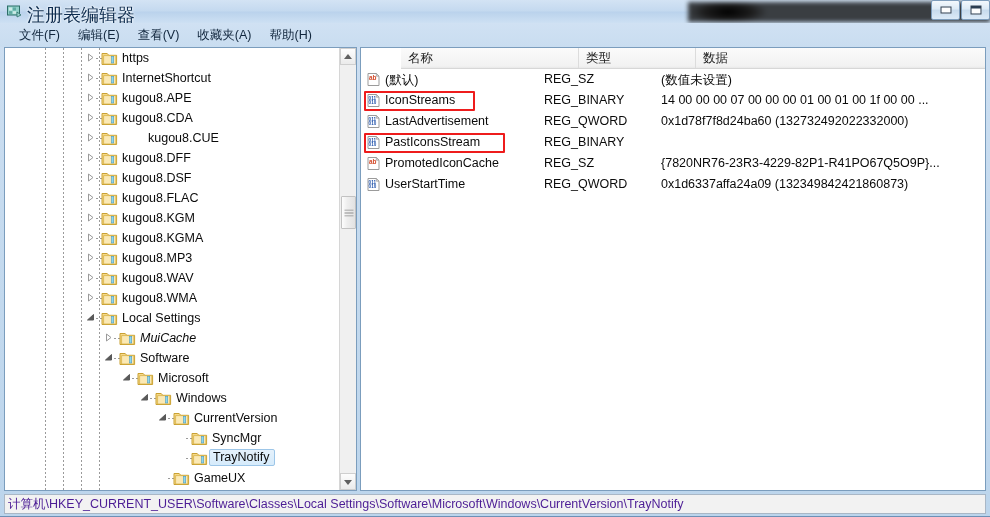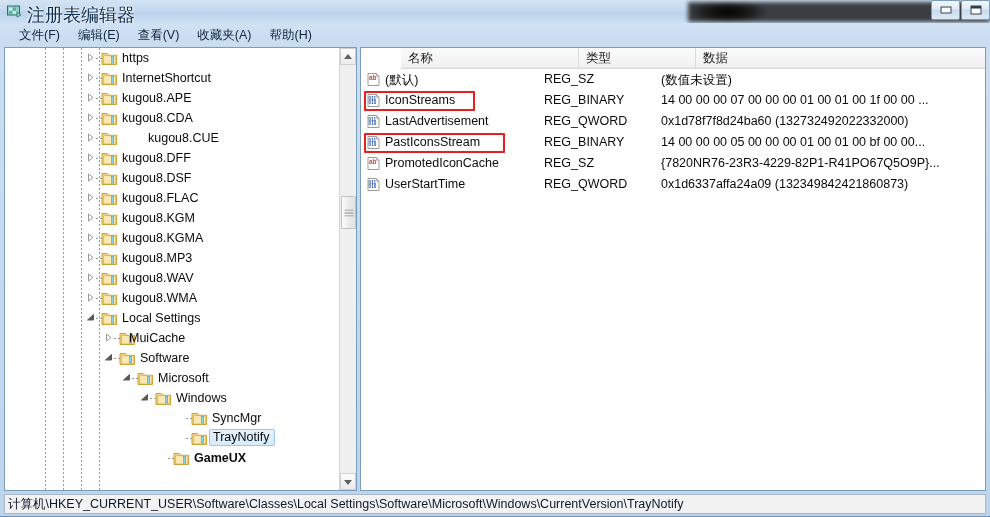--- a/index.html
+++ b/index.html
@@ -165,21 +165,21 @@
   .hilite {
     position: absolute; border: 2px solid #ee1c1c; border-radius: 1px;
     pointer-events: none;
   }
 
   
   .statusbar {
     position: absolute; left: 4px; top: 494px; width: 982px; height: 20px;
     background: #f2f2f2;
     border: 1px solid #a9b7c6;
-    font-size: 12.5px; color: #0f172a;
+    font-size: 12.5px; color: #4c1d95;
     line-height: 18px; padding-left: 3px; white-space: nowrap; overflow: hidden;
   }
 </style>
 </head>
 <body>
 
 <div id="app">
 
   <div class="titlebar">
     <span class="title-icon">
@@ -396,21 +396,21 @@
           <div class="tnode">
             <span class="twisty" style="left: 98px; top: 4px;"><svg width="11" height="11" viewBox="0 0 11 11">
                 <path d="M3.5 2 L8 5.5 L3.5 9 Z" fill="none" stroke="#9a9a9a" stroke-width="1"></path>
               </svg></span>
             <span class="hline" style="left: 109px; top: 10px; width: 6px;"></span>
             <span class="folder" style="left: 114px; top: 3px;"><svg width="17" height="15" viewBox="0 0 17 15">
                 <path d="M1 2.5 h5.2 l1.6 1.8 H15.6 v9.2 H1 Z" fill="#f6d98a" stroke="#c9a133" stroke-width="1"></path>
                 <path d="M2.6 4.6 h12.2 v8.4 H2.6 Z" fill="#fbe9b4" stroke="#d3ad3d" stroke-width="0.7"></path>
                 <rect x="10.6" y="5.4" width="2.1" height="6.6" fill="#8fd6ef" stroke="#4a9cc0" stroke-width="0.6"></rect>
               </svg></span>
-            <span class="tlabel" style="left: 124px;">MuiCache</span>
+            <span class="tlabel" style="left: 135px; font-style: italic;">MuiCache</span>
           </div>
           <div class="tnode">
             <span class="twisty" style="left: 98px; top: 4px;"><svg width="11" height="11" viewBox="0 0 11 11">
                 <path d="M8.5 2.5 L8.5 8 L2.5 8 Z" fill="#5a5a5a" stroke="#5a5a5a" stroke-width="1"></path>
               </svg></span>
             <span class="hline" style="left: 109px; top: 10px; width: 6px;"></span>
             <span class="folder" style="left: 114px; top: 3px;"><svg width="17" height="15" viewBox="0 0 17 15">
                 <path d="M1 2.5 h5.2 l1.6 1.8 H15.6 v9.2 H1 Z" fill="#f6d98a" stroke="#c9a133" stroke-width="1"></path>
                 <path d="M2.6 4.6 h12.2 v8.4 H2.6 Z" fill="#fbe9b4" stroke="#d3ad3d" stroke-width="0.7"></path>
                 <rect x="10.6" y="5.4" width="2.1" height="6.6" fill="#8fd6ef" stroke="#4a9cc0" stroke-width="0.6"></rect>
@@ -433,20 +433,32 @@
             <span class="twisty" style="left: 134px; top: 4px;"><svg width="11" height="11" viewBox="0 0 11 11">
                 <path d="M8.5 2.5 L8.5 8 L2.5 8 Z" fill="#5a5a5a" stroke="#5a5a5a" stroke-width="1"></path>
               </svg></span>
             <span class="hline" style="left: 145px; top: 10px; width: 6px;"></span>
             <span class="folder" style="left: 150px; top: 3px;"><svg width="17" height="15" viewBox="0 0 17 15">
                 <path d="M1 2.5 h5.2 l1.6 1.8 H15.6 v9.2 H1 Z" fill="#f6d98a" stroke="#c9a133" stroke-width="1"></path>
                 <path d="M2.6 4.6 h12.2 v8.4 H2.6 Z" fill="#fbe9b4" stroke="#d3ad3d" stroke-width="0.7"></path>
                 <rect x="10.6" y="5.4" width="2.1" height="6.6" fill="#8fd6ef" stroke="#4a9cc0" stroke-width="0.6"></rect>
               </svg></span>
             <span class="tlabel" style="left: 171px;">Windows</span>
+          </div>
+          <div class="tnode">
+            <span class="twisty" style="left: 152px; top: 4px;"><svg width="11" height="11" viewBox="0 0 11 11">
+                <path d="M8.5 2.5 L8.5 8 L2.5 8 Z" fill="#5a5a5a" stroke="#5a5a5a" stroke-width="1"></path>
+              </svg></span>
+            <span class="hline" style="left: 163px; top: 10px; width: 6px;"></span>
+            <span class="folder" style="left: 168px; top: 3px;"><svg width="17" height="15" viewBox="0 0 17 15">
+                <path d="M1 2.5 h5.2 l1.6 1.8 H15.6 v9.2 H1 Z" fill="#f6d98a" stroke="#c9a133" stroke-width="1"></path>
+                <path d="M2.6 4.6 h12.2 v8.4 H2.6 Z" fill="#fbe9b4" stroke="#d3ad3d" stroke-width="0.7"></path>
+                <rect x="10.6" y="5.4" width="2.1" height="6.6" fill="#8fd6ef" stroke="#4a9cc0" stroke-width="0.6"></rect>
+              </svg></span>
+            <span class="tlabel" style="left: 189px;">CurrentVersion</span>
           </div>
           <div class="tnode">
             <span class="hline" style="left: 181px; top: 10px; width: 6px;"></span>
             <span class="folder" style="left: 186px; top: 3px;"><svg width="17" height="15" viewBox="0 0 17 15">
                 <path d="M1 2.5 h5.2 l1.6 1.8 H15.6 v9.2 H1 Z" fill="#f6d98a" stroke="#c9a133" stroke-width="1"></path>
                 <path d="M2.6 4.6 h12.2 v8.4 H2.6 Z" fill="#fbe9b4" stroke="#d3ad3d" stroke-width="0.7"></path>
                 <rect x="10.6" y="5.4" width="2.1" height="6.6" fill="#8fd6ef" stroke="#4a9cc0" stroke-width="0.6"></rect>
               </svg></span>
             <span class="tlabel" style="left: 207px;">SyncMgr</span>
           </div>
@@ -459,21 +471,21 @@
               </svg></span>
             <span class="tlabel" style="left: 207px;">TrayNotify</span>
           </div>
           <div class="tnode">
             <span class="hline" style="left: 163px; top: 10px; width: 6px;"></span>
             <span class="folder" style="left: 168px; top: 3px;"><svg width="17" height="15" viewBox="0 0 17 15">
                 <path d="M1 2.5 h5.2 l1.6 1.8 H15.6 v9.2 H1 Z" fill="#f6d98a" stroke="#c9a133" stroke-width="1"></path>
                 <path d="M2.6 4.6 h12.2 v8.4 H2.6 Z" fill="#fbe9b4" stroke="#d3ad3d" stroke-width="0.7"></path>
                 <rect x="10.6" y="5.4" width="2.1" height="6.6" fill="#8fd6ef" stroke="#4a9cc0" stroke-width="0.6"></rect>
               </svg></span>
-            <span class="tlabel" style="left: 189px; font-weight: bold;">GameUX</span>
+            <span class="tlabel" style="left: 189px;">GameUX</span>
           </div>
         </div>
 
       <div class="tsb">
         <div class="arr up">
           <span class="arrg"></span>
         </div>
         <div class="thumb">
           <span class="grip"></span>
         </div>
@@ -527,21 +539,20 @@
           </div>
           <div class="lrow">
             <span class="vicon"><svg width="15" height="15" viewBox="0 0 15 15">
                 <path d="M2 1.5 h8.3 l2.7 2.7 V13.5 H2 Z" fill="#ffffff" stroke="#9b9b9b" stroke-width="1"></path>
                 <path d="M10.3 1.5 v2.7 h2.7 Z" fill="#e3e3e3" stroke="#9b9b9b" stroke-width="0.7"></path>
                 <text x="2.6" y="6.8" font-family="Liberation Sans, sans-serif" font-size="4.6" font-weight="bold" fill="#1b4ea8">011</text>
                 <text x="2.6" y="11.2" font-family="Liberation Sans, sans-serif" font-size="4.6" font-weight="bold" fill="#1b4ea8">010</text>
               </svg></span>
             <span class="c-name">PastIconsStream</span>
             <span class="c-type">REG_BINARY</span>
-            <span class="c-data">14 00 00 00 05 00 00 00 01 00 01 00 bf 00 00...</span>
           </div>
           <div class="lrow">
             <span class="vicon"><svg width="15" height="15" viewBox="0 0 15 15">
                 <path d="M2 1.5 h8.3 l2.7 2.7 V13.5 H2 Z" fill="#ffffff" stroke="#9b9b9b" stroke-width="1"></path>
                 <path d="M10.3 1.5 v2.7 h2.7 Z" fill="#e3e3e3" stroke="#9b9b9b" stroke-width="0.7"></path>
                 <text x="3" y="8.4" font-family="Liberation Sans, sans-serif" font-size="6.4" font-weight="bold" fill="#d24726">ab</text>
               </svg></span>
             <span class="c-name">PromotedIconCache</span>
             <span class="c-type">REG_SZ</span>
             <span class="c-data">{7820NR76-23R3-4229-82P1-R41PO67Q5O9P}...</span>

